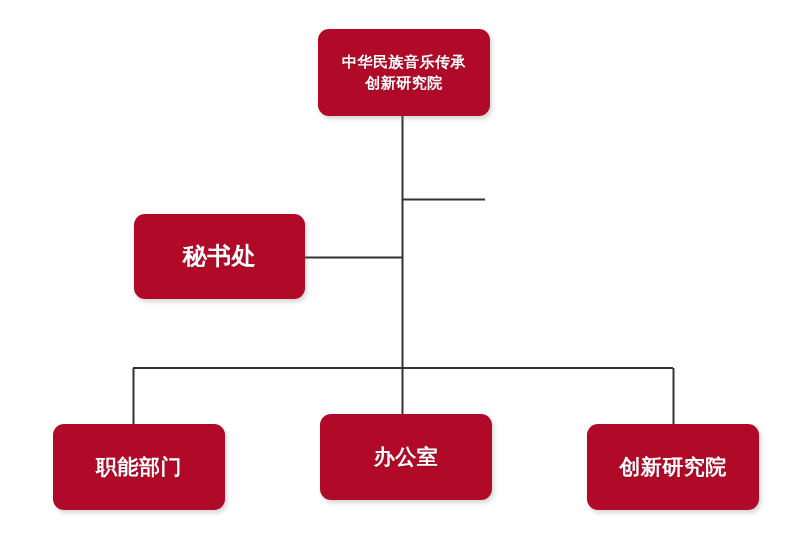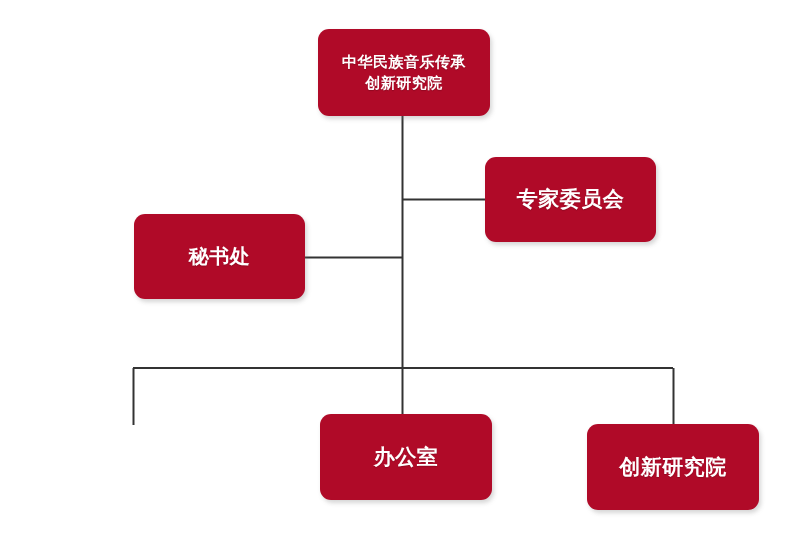--- a/index.html
+++ b/index.html
@@ -68,21 +68,21 @@
     font-size: 21px;
   }
   
   #node-secretariat {
     left: 134px;
     top: 214px;
     width: 171px;
     height: 85px;
   }
   #node-secretariat .node-label {
-    font-size: 20px;
+    font-size: 24px;
   }
   
   #node-functional-departments {
     left: 53px;
     top: 424px;
     width: 172px;
     height: 86px;
   }
   #node-office {
     left: 320px;
@@ -120,28 +120,28 @@
     <path d="M133.5 368 L133.5 425" stroke="#333333" stroke-width="2" fill="none"></path>
     <path d="M402.5 368 L402.5 425" stroke="#333333" stroke-width="2" fill="none"></path>
     <path d="M673.5 368 L673.5 425" stroke="#333333" stroke-width="2" fill="none"></path>
   </svg>
 
   <div class="node-box" id="node-root">
     <span class="node-label">中华民族音乐传承
 创新研究院</span>
   </div>
 
-  <div class="node-box" id="node-expert-committee">
-    <span class="node-label">专家委员会</span>
-  </div>
 
   <div class="node-box" id="node-secretariat">
     <span class="node-label">秘书处</span>
   </div>
 
+  <div class="node-box" id="node-functional-departments">
+    <span class="node-label">职能部门</span>
+  </div>
 
   <div class="node-box" id="node-office">
     <span class="node-label">办公室</span>
   </div>
 
   <div class="node-box" id="node-research-base">
     <span class="node-label">创新研究院</span>
   </div>
 
 </div>

